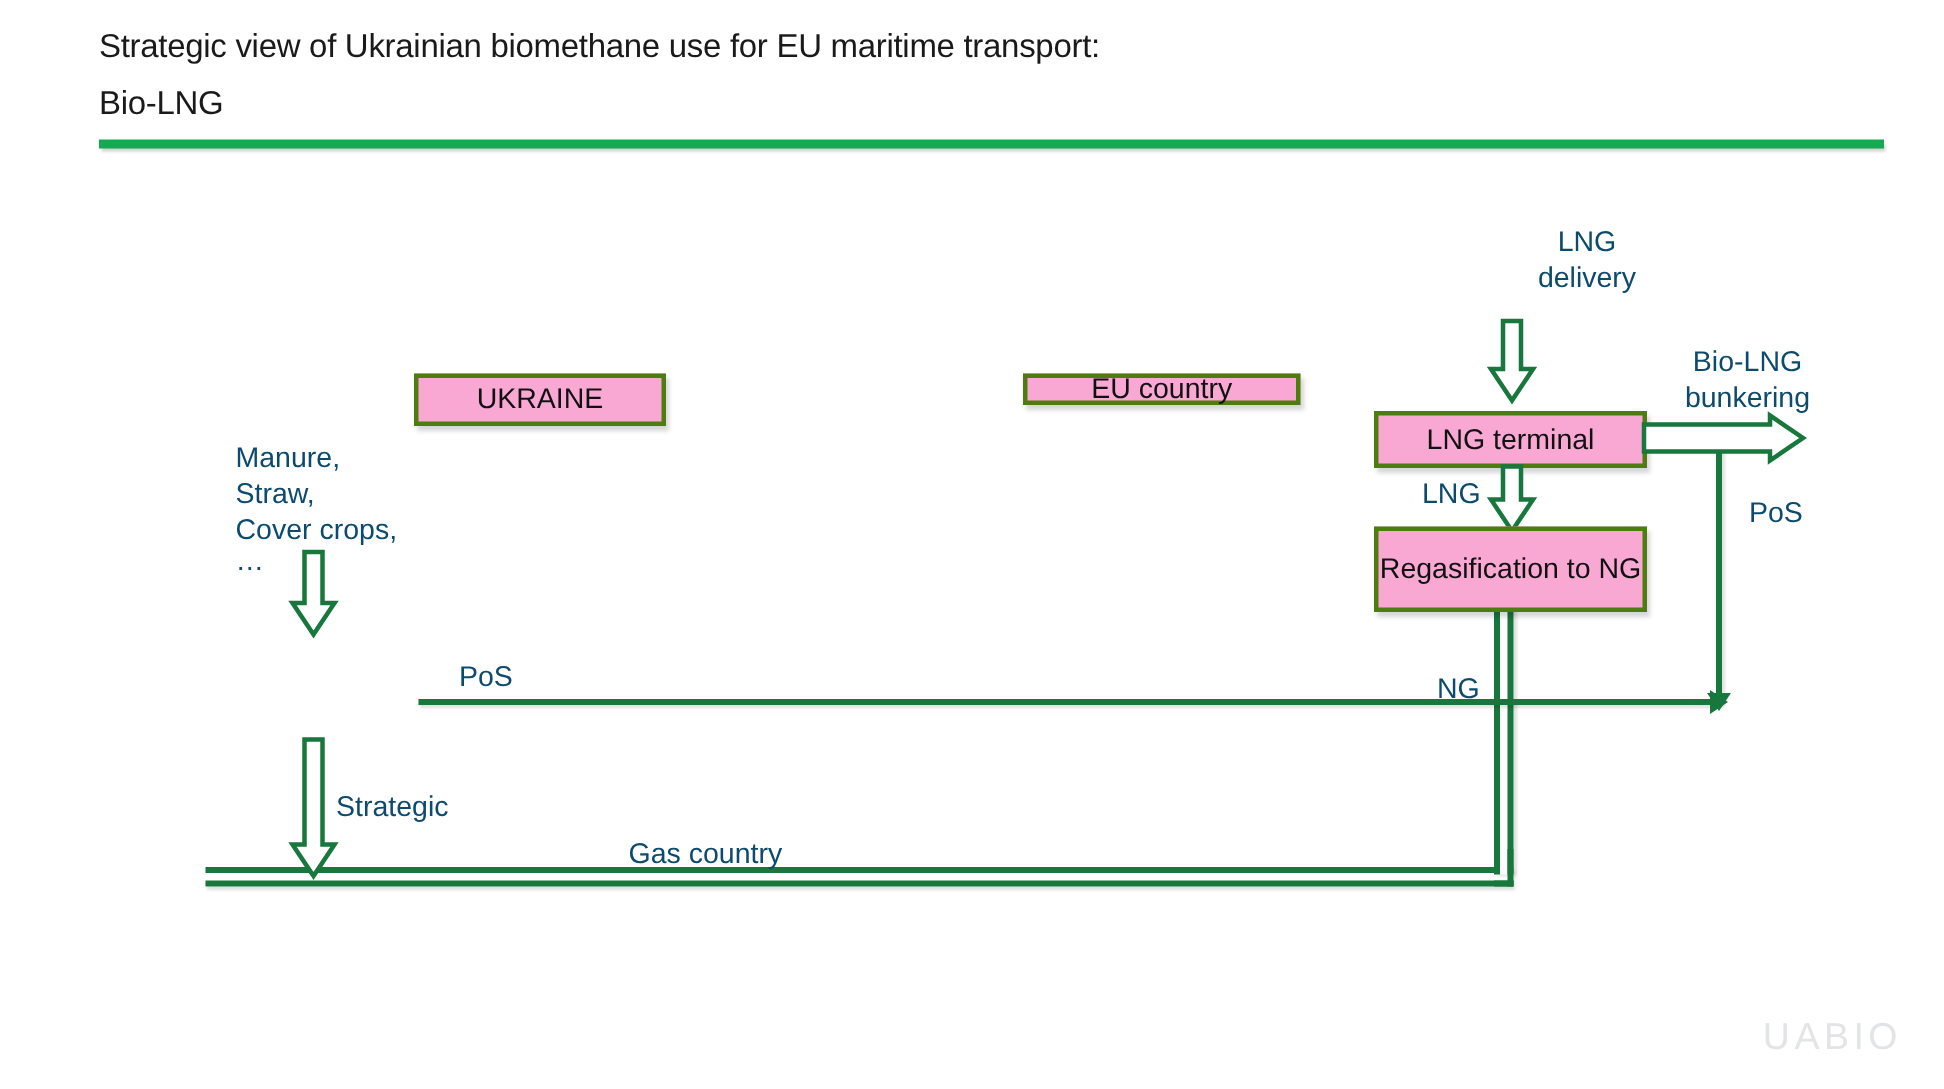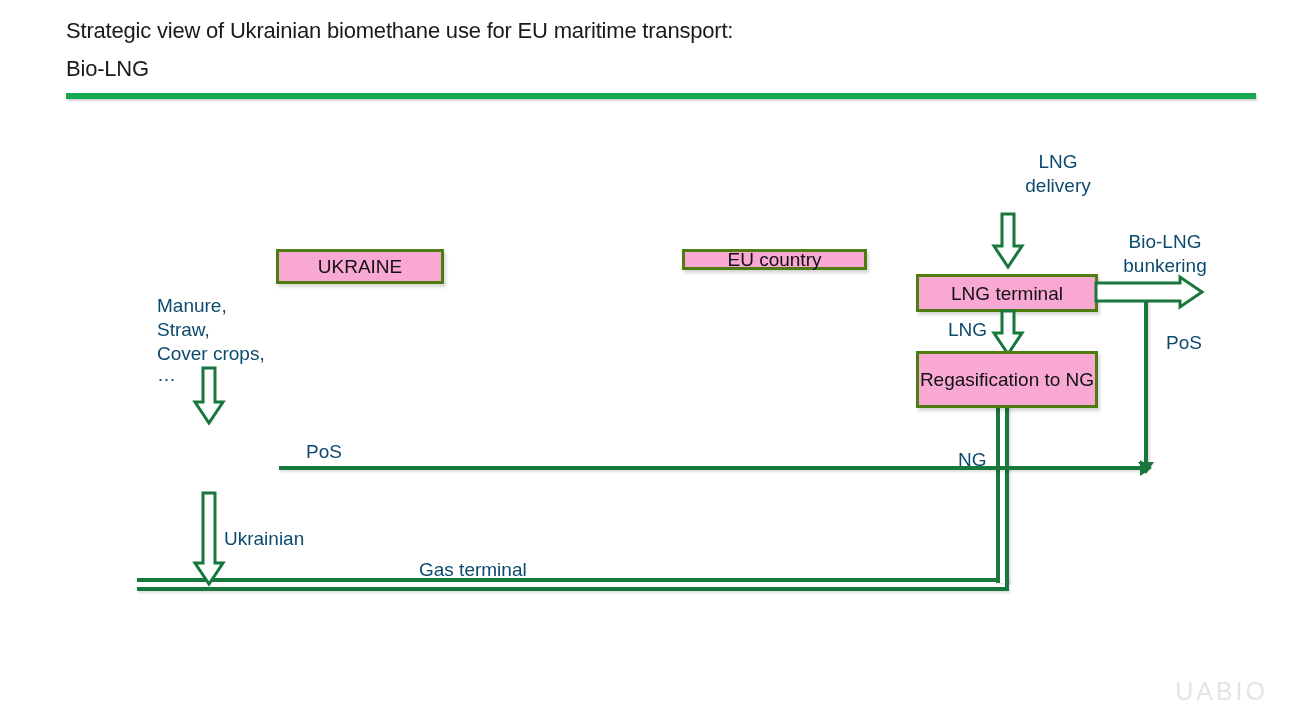--- a/index.html
+++ b/index.html
@@ -177,29 +177,29 @@
     <svg width="32" height="60" viewBox="0 0 32 60">
       <path d="M10,2 L22,2 L22,36 L30,36 L16,57 L2,36 L10,36 Z"></path>
     </svg>
   </div>
 
 
   <div class="label" style="left:306px; top:440px;">PoS</div>
   <div class="line-h" style="left:279px; top:466px; width:869px;"></div>
   <div class="tri right" style="left:1140px; top:460px;"></div>
 
-  <div class="label" style="left:224px; top:527px;">Ukrainian</div>
+  <div class="label" style="left:224px; top:527px;">Strategic</div>
 
   <div class="blockarrow" style="left:193px; top:493px;">
     <svg width="32" height="94" viewBox="0 0 32 94">
       <path d="M10,0 L22,0 L22,70 L30,70 L16,91 L2,70 L10,70 Z"></path>
     </svg>
   </div>
 
-  <div class="label" style="left:419px; top:558px;">Gas terminal</div>
+  <div class="label" style="left:419px; top:558px;">Gas country</div>
   <div class="pipe-h" style="left:137px; top:578px; width:872px; height:13px;"></div>
 
   <div class="label center" style="left:1008px; top:150px; width:100px;">LNG
 delivery</div>
 
   <div class="blockarrow" style="left:992px; top:212px;">
     <svg width="32" height="58" viewBox="0 0 32 58">
       <path d="M10,2 L22,2 L22,34 L30,34 L16,55 L2,34 L10,34 Z"></path>
     </svg>
   </div>

